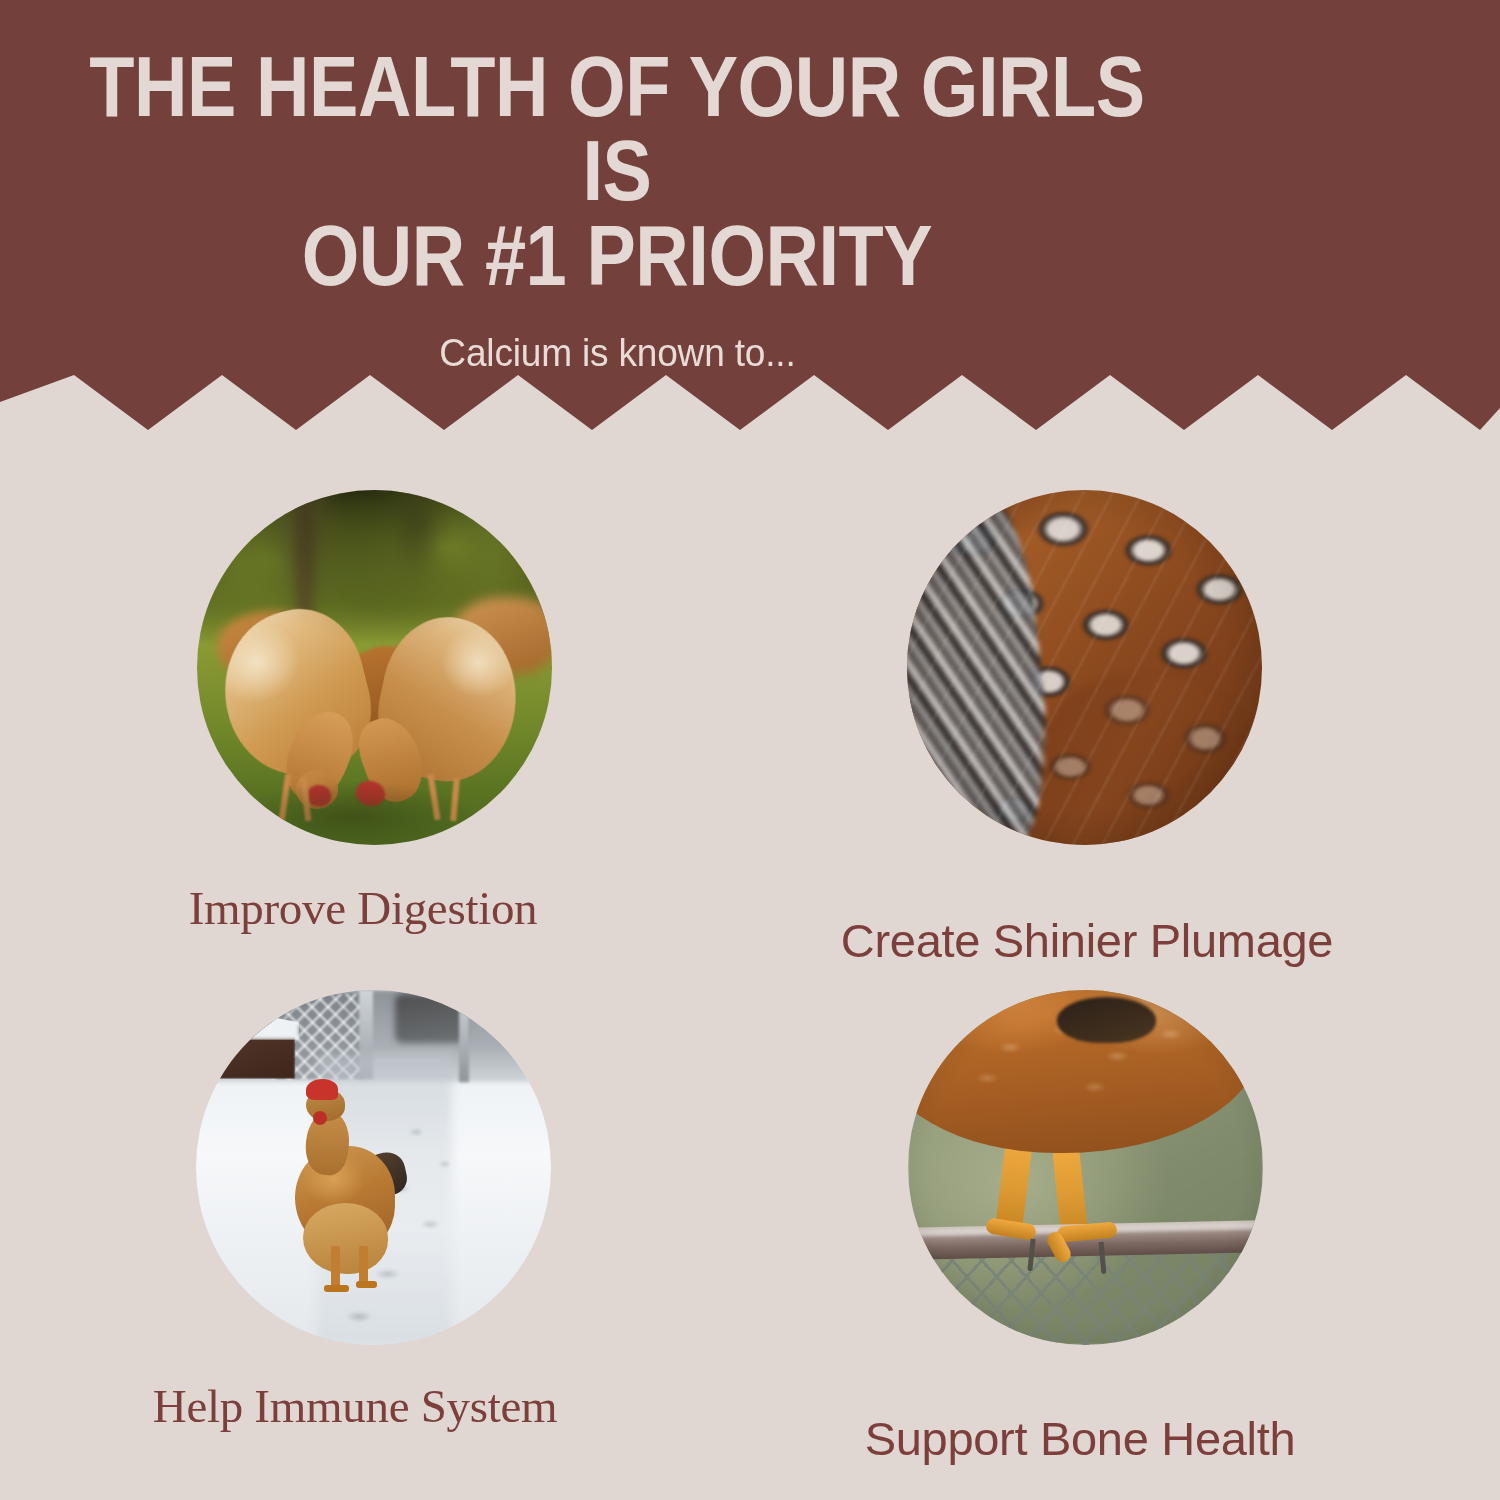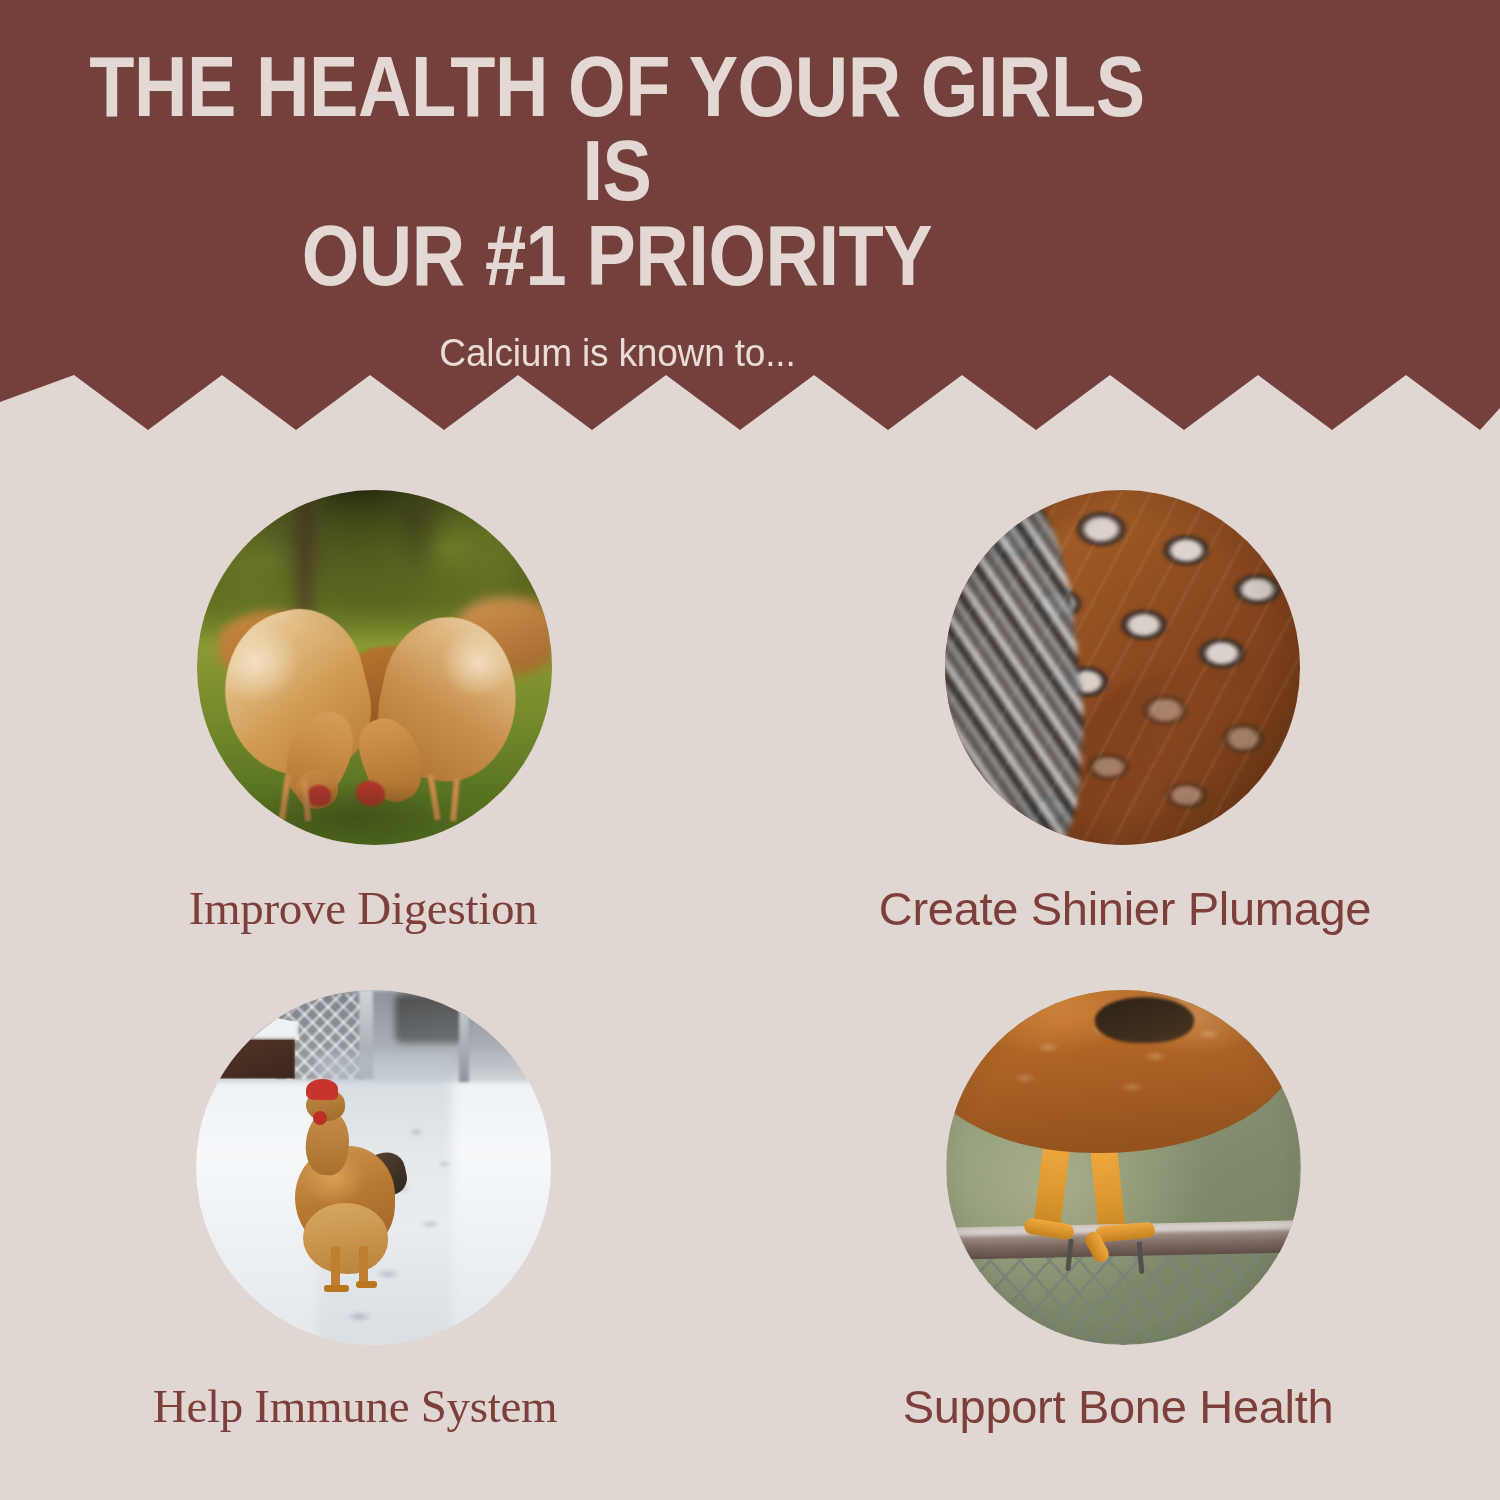--- a/index.html
+++ b/index.html
@@ -54,21 +54,21 @@
     position:absolute; left:0; top:430px; width:1500px; height:1070px;
   }
   .benefit-cell{
     position:absolute;
     width:750px; height:535px;
     display:flex; flex-direction:column; align-items:center;
   }
   .cell-r0 { top:0; }
   .cell-r1 { top:500px; }
   .cell-c0 { left:0;font-family:Liberation Serif, serif; }
-  .cell-c1 { left:750px; }
+  .cell-c1 { left:712px;gap:32px; }
 
   .photo-circle{
     width:355px; height:355px;
     border-radius:50%;
     overflow:hidden;
     position:relative;
     flex:0 0 auto;
   }
   .benefit-label{
     margin-top:32px;

